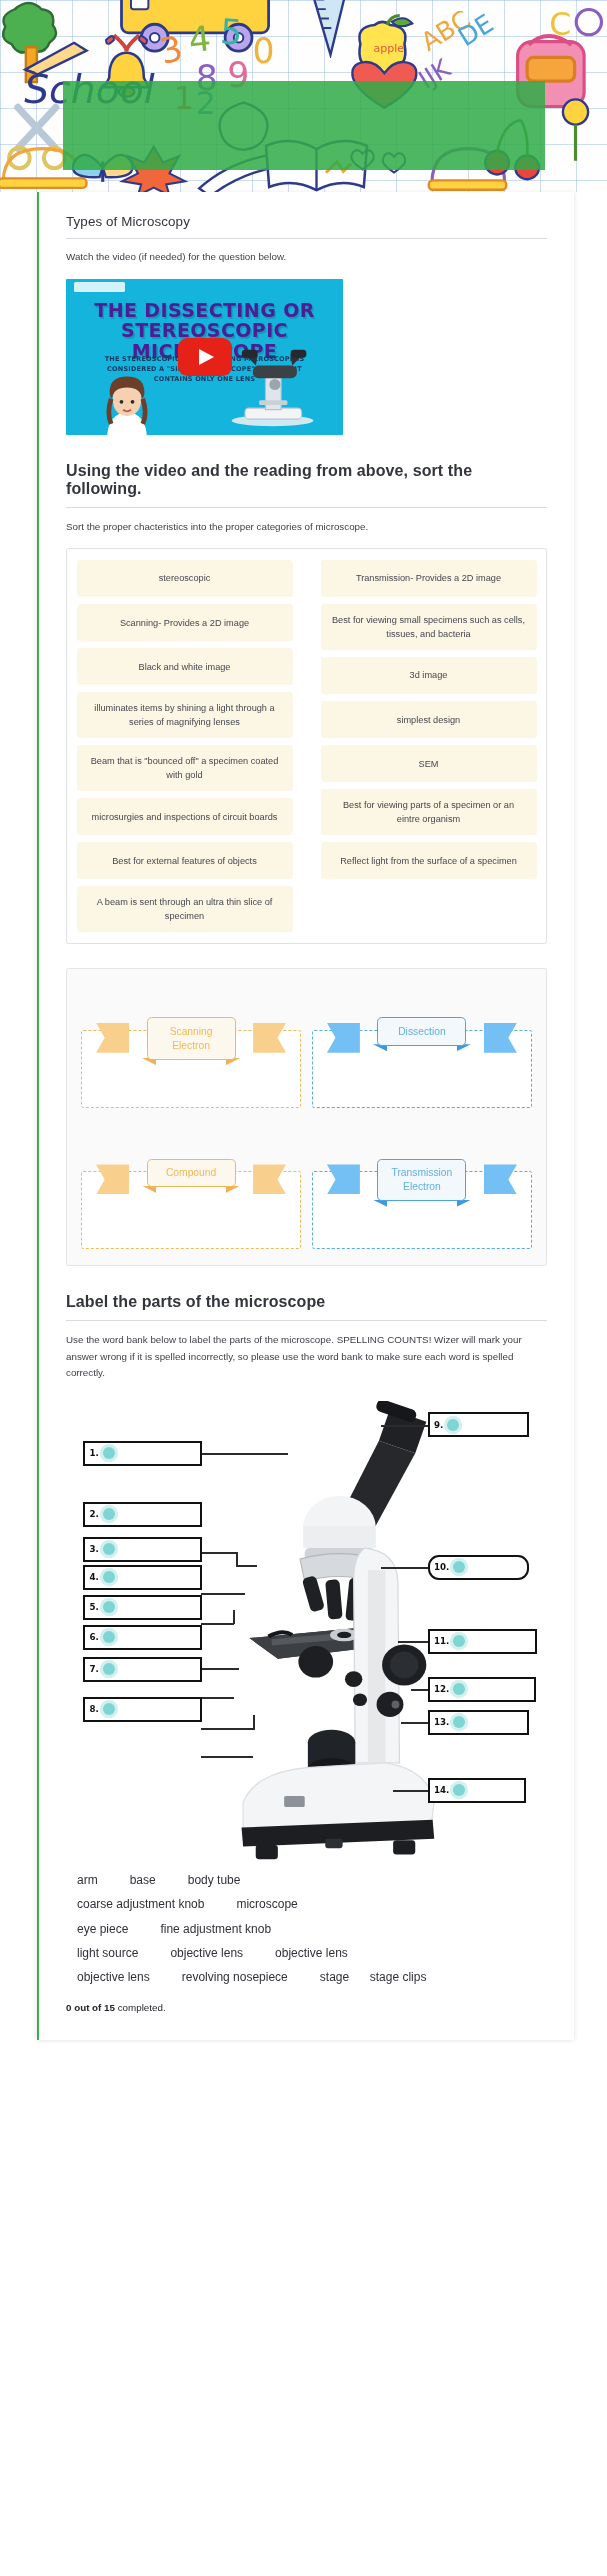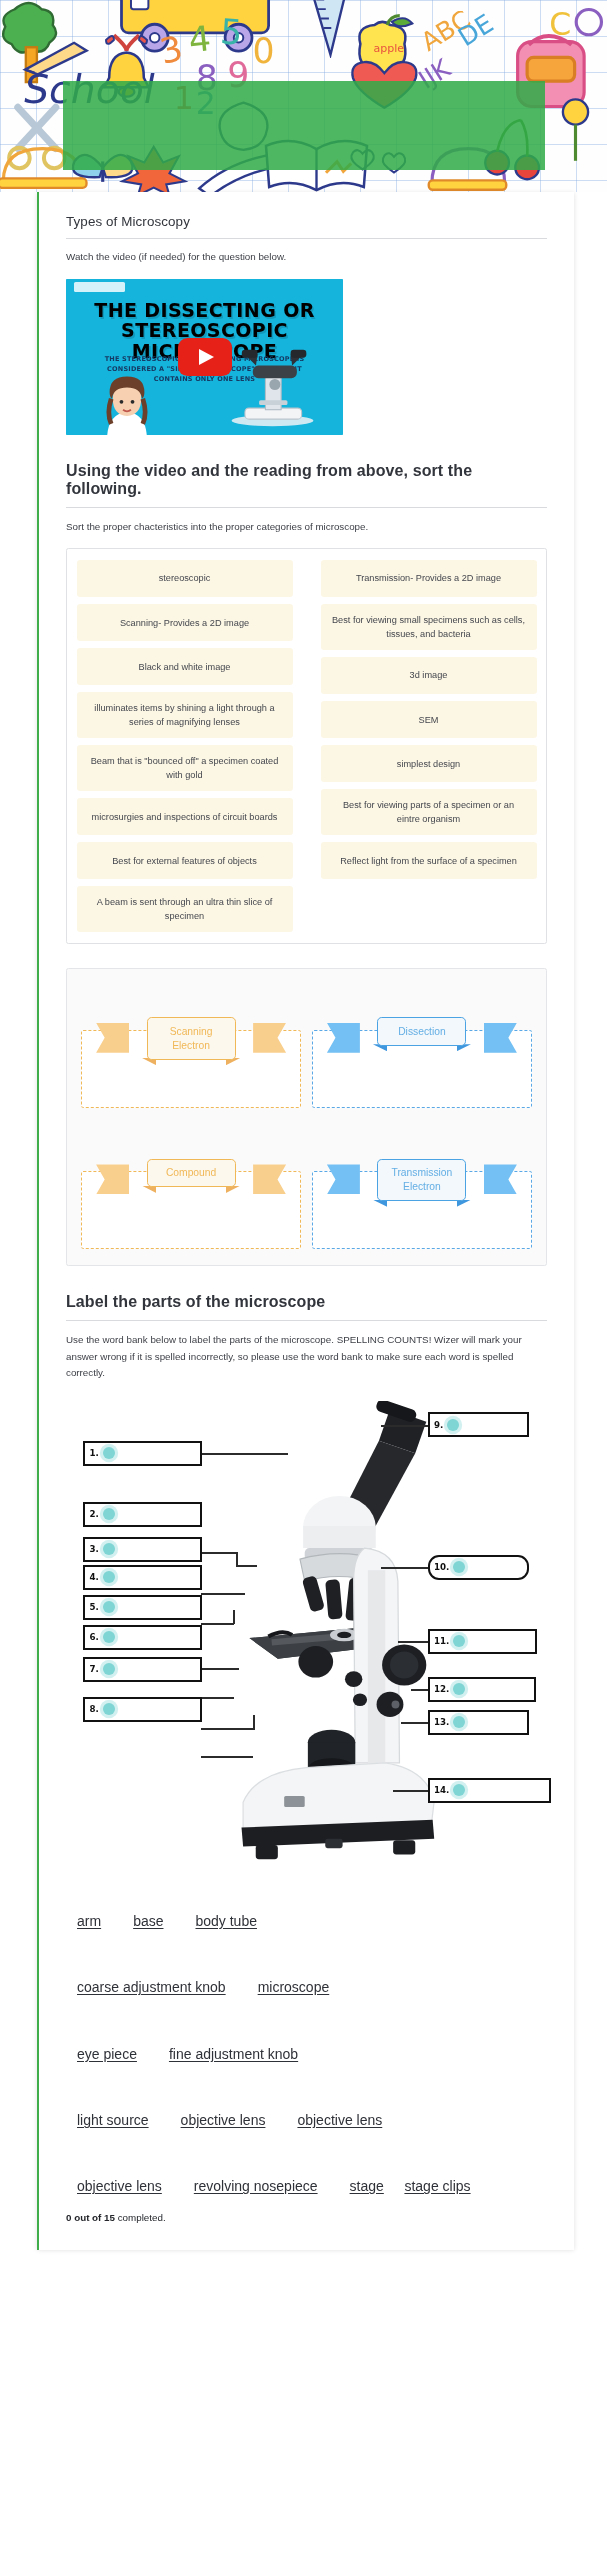--- a/index.html
+++ b/index.html
@@ -83,21 +83,21 @@
   }
   .vid-topbar {
     position:absolute; left:8px; top:3.2px;
     width:51px; height:9.5px;
     background:rgba(255,255,255,.82);
     border-radius:1.6px;
   }
   .vid-title {
     position:absolute; left:0; right:0; top:20.6px;
     text-align:center;
-    color:#000000;
+    color:#4c1d95;
     font-family:"DejaVu Sans", sans-serif;
     font-weight:700;
     font-size:19px;
     line-height:1.08;
     letter-spacing:0.4px;
     text-shadow: 1.6px 1.6px 0 rgba(0,0,0,.14);
     padding:0 6.3px;
   }
   .vid-sub {
     position:absolute; left:12.7px; right:12.7px; top:76px;
@@ -259,28 +259,26 @@
     flex:0 0 auto;
   }
   .leader { position:absolute; background:#2b2b2b; z-index:2; }
 
   .scope { position:absolute; z-index:1; }
 
   
   .wordbank { margin-top:4.7px; padding-left:11px; }
   .wb-row { display:flex; align-items:baseline; margin-bottom:10.3px; }
   .wb {
-    font-size:14px;
+    font-size:12px;
     color:#2f3138;
-    text-decoration:underline;
     text-underline-offset:2.4px;
     margin-right:32px;
     cursor:pointer;
     white-space:nowrap;
-    margin-top:40px;
   }
   .wb:last-child { margin-right:0; }
 
   .status {
     margin-top:17.4px;
     font-size:9.8px;
     color:#24262b;
   }
   .status b { font-weight:700; }
 </style>
@@ -488,22 +486,22 @@
           <div class="sort-card">illuminates items by shining a light through a series of magnifying lenses</div>
           <div class="sort-card">Beam that is "bounced off" a specimen coated with gold</div>
           <div class="sort-card">microsurgies and inspections of circuit boards</div>
           <div class="sort-card">Best for external features of objects</div>
           <div class="sort-card">A beam is sent through an ultra thin slice of specimen</div>
         </div>
         <div class="sort-col">
           <div class="sort-card">Transmission- Provides a 2D image</div>
           <div class="sort-card">Best for viewing small specimens such as cells, tissues, and bacteria</div>
           <div class="sort-card">3d image</div>
+          <div class="sort-card">simplest design</div>
           <div class="sort-card">SEM</div>
-          <div class="sort-card">simplest design</div>
           <div class="sort-card">Best for viewing parts of a specimen or an eintre organism</div>
           <div class="sort-card">Reflect light from the surface of a specimen</div>
         </div>
       </div>
     </div>
 
     <div class="dropzone-panel">
       <div class="dz-grid">
 
         <div class="dz">
@@ -698,21 +696,21 @@
       <div class="lbl" style="left:362px; top:282px; width:108px;">
         <span class="num">12.</span>
         <span class="dot"></span>
         <span></span>
       </div>
       <div class="lbl" style="left:362px; top:315px; width:101px;">
         <span class="num">13.</span>
         <span class="dot"></span>
         <span></span>
       </div>
-      <div class="lbl" style="left:362px; top:383px; width:123px;">
+      <div class="lbl" style="left:362px; top:383px; width:98px;">
         <span class="num">14.</span>
         <span class="dot"></span>
         <span></span>
       </div>
     </div>
 
     <div class="wordbank">
       <div class="wb-row">
         <span class="wb">arm</span>
         <span class="wb">base</span>

